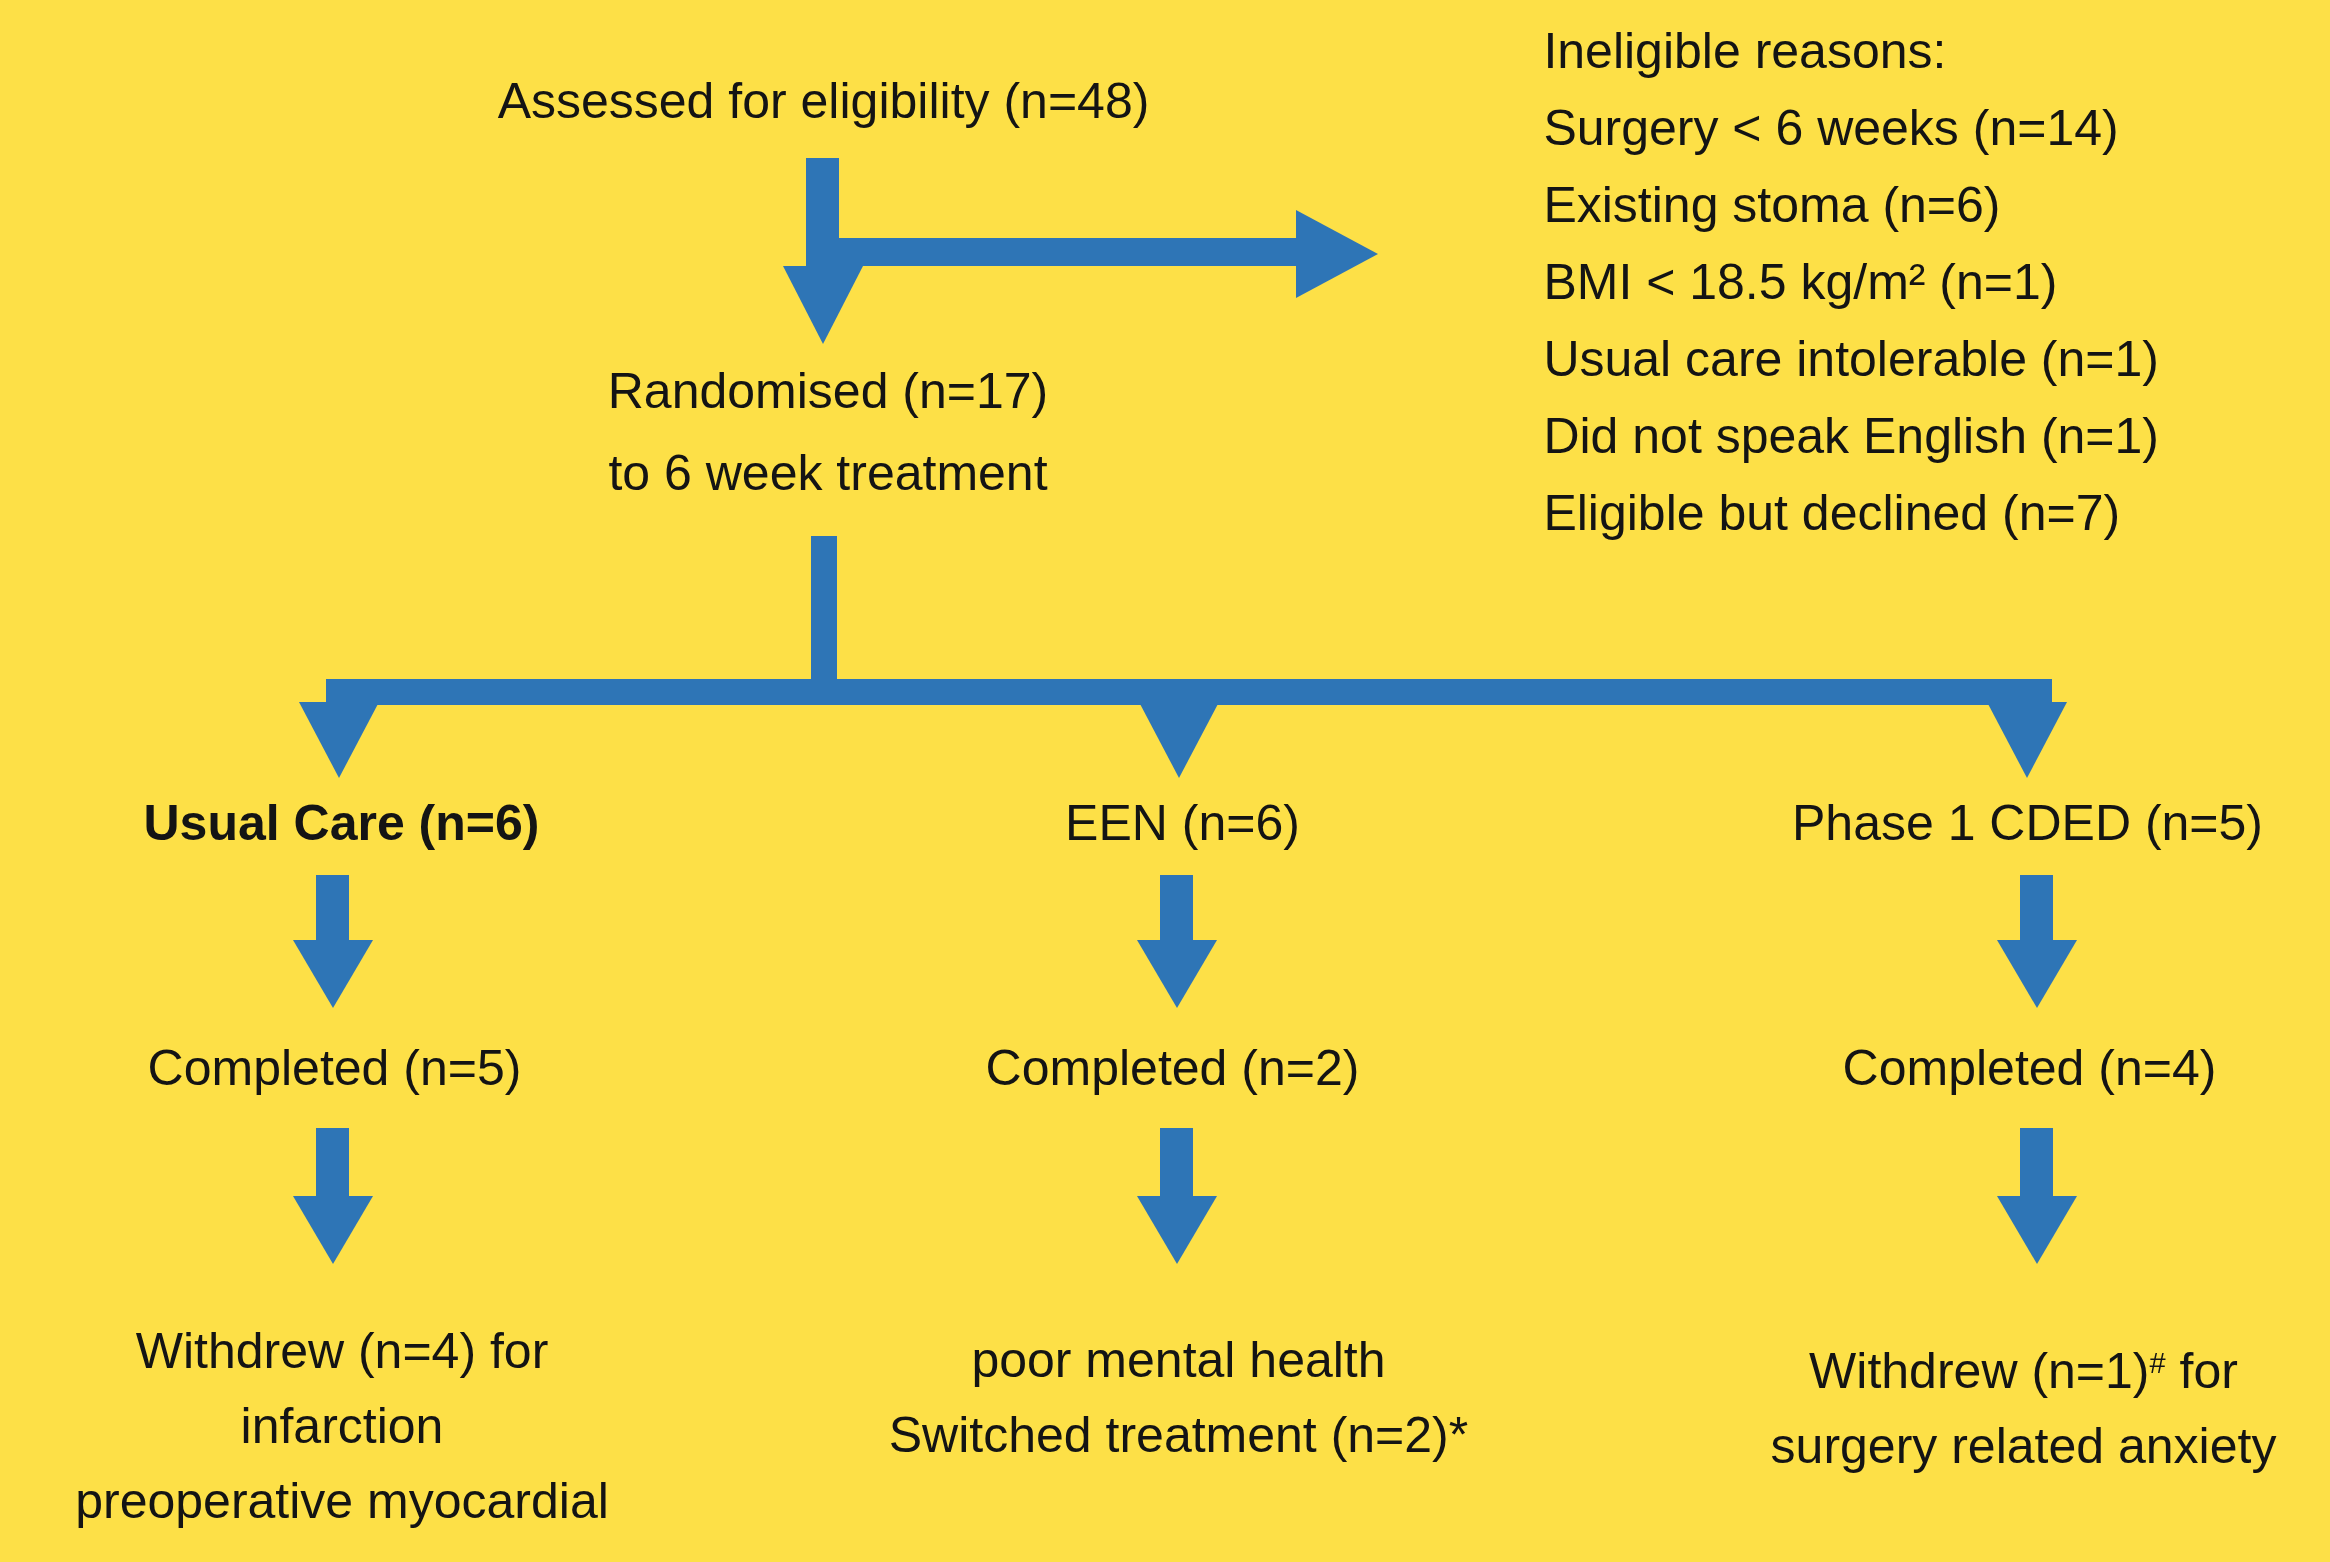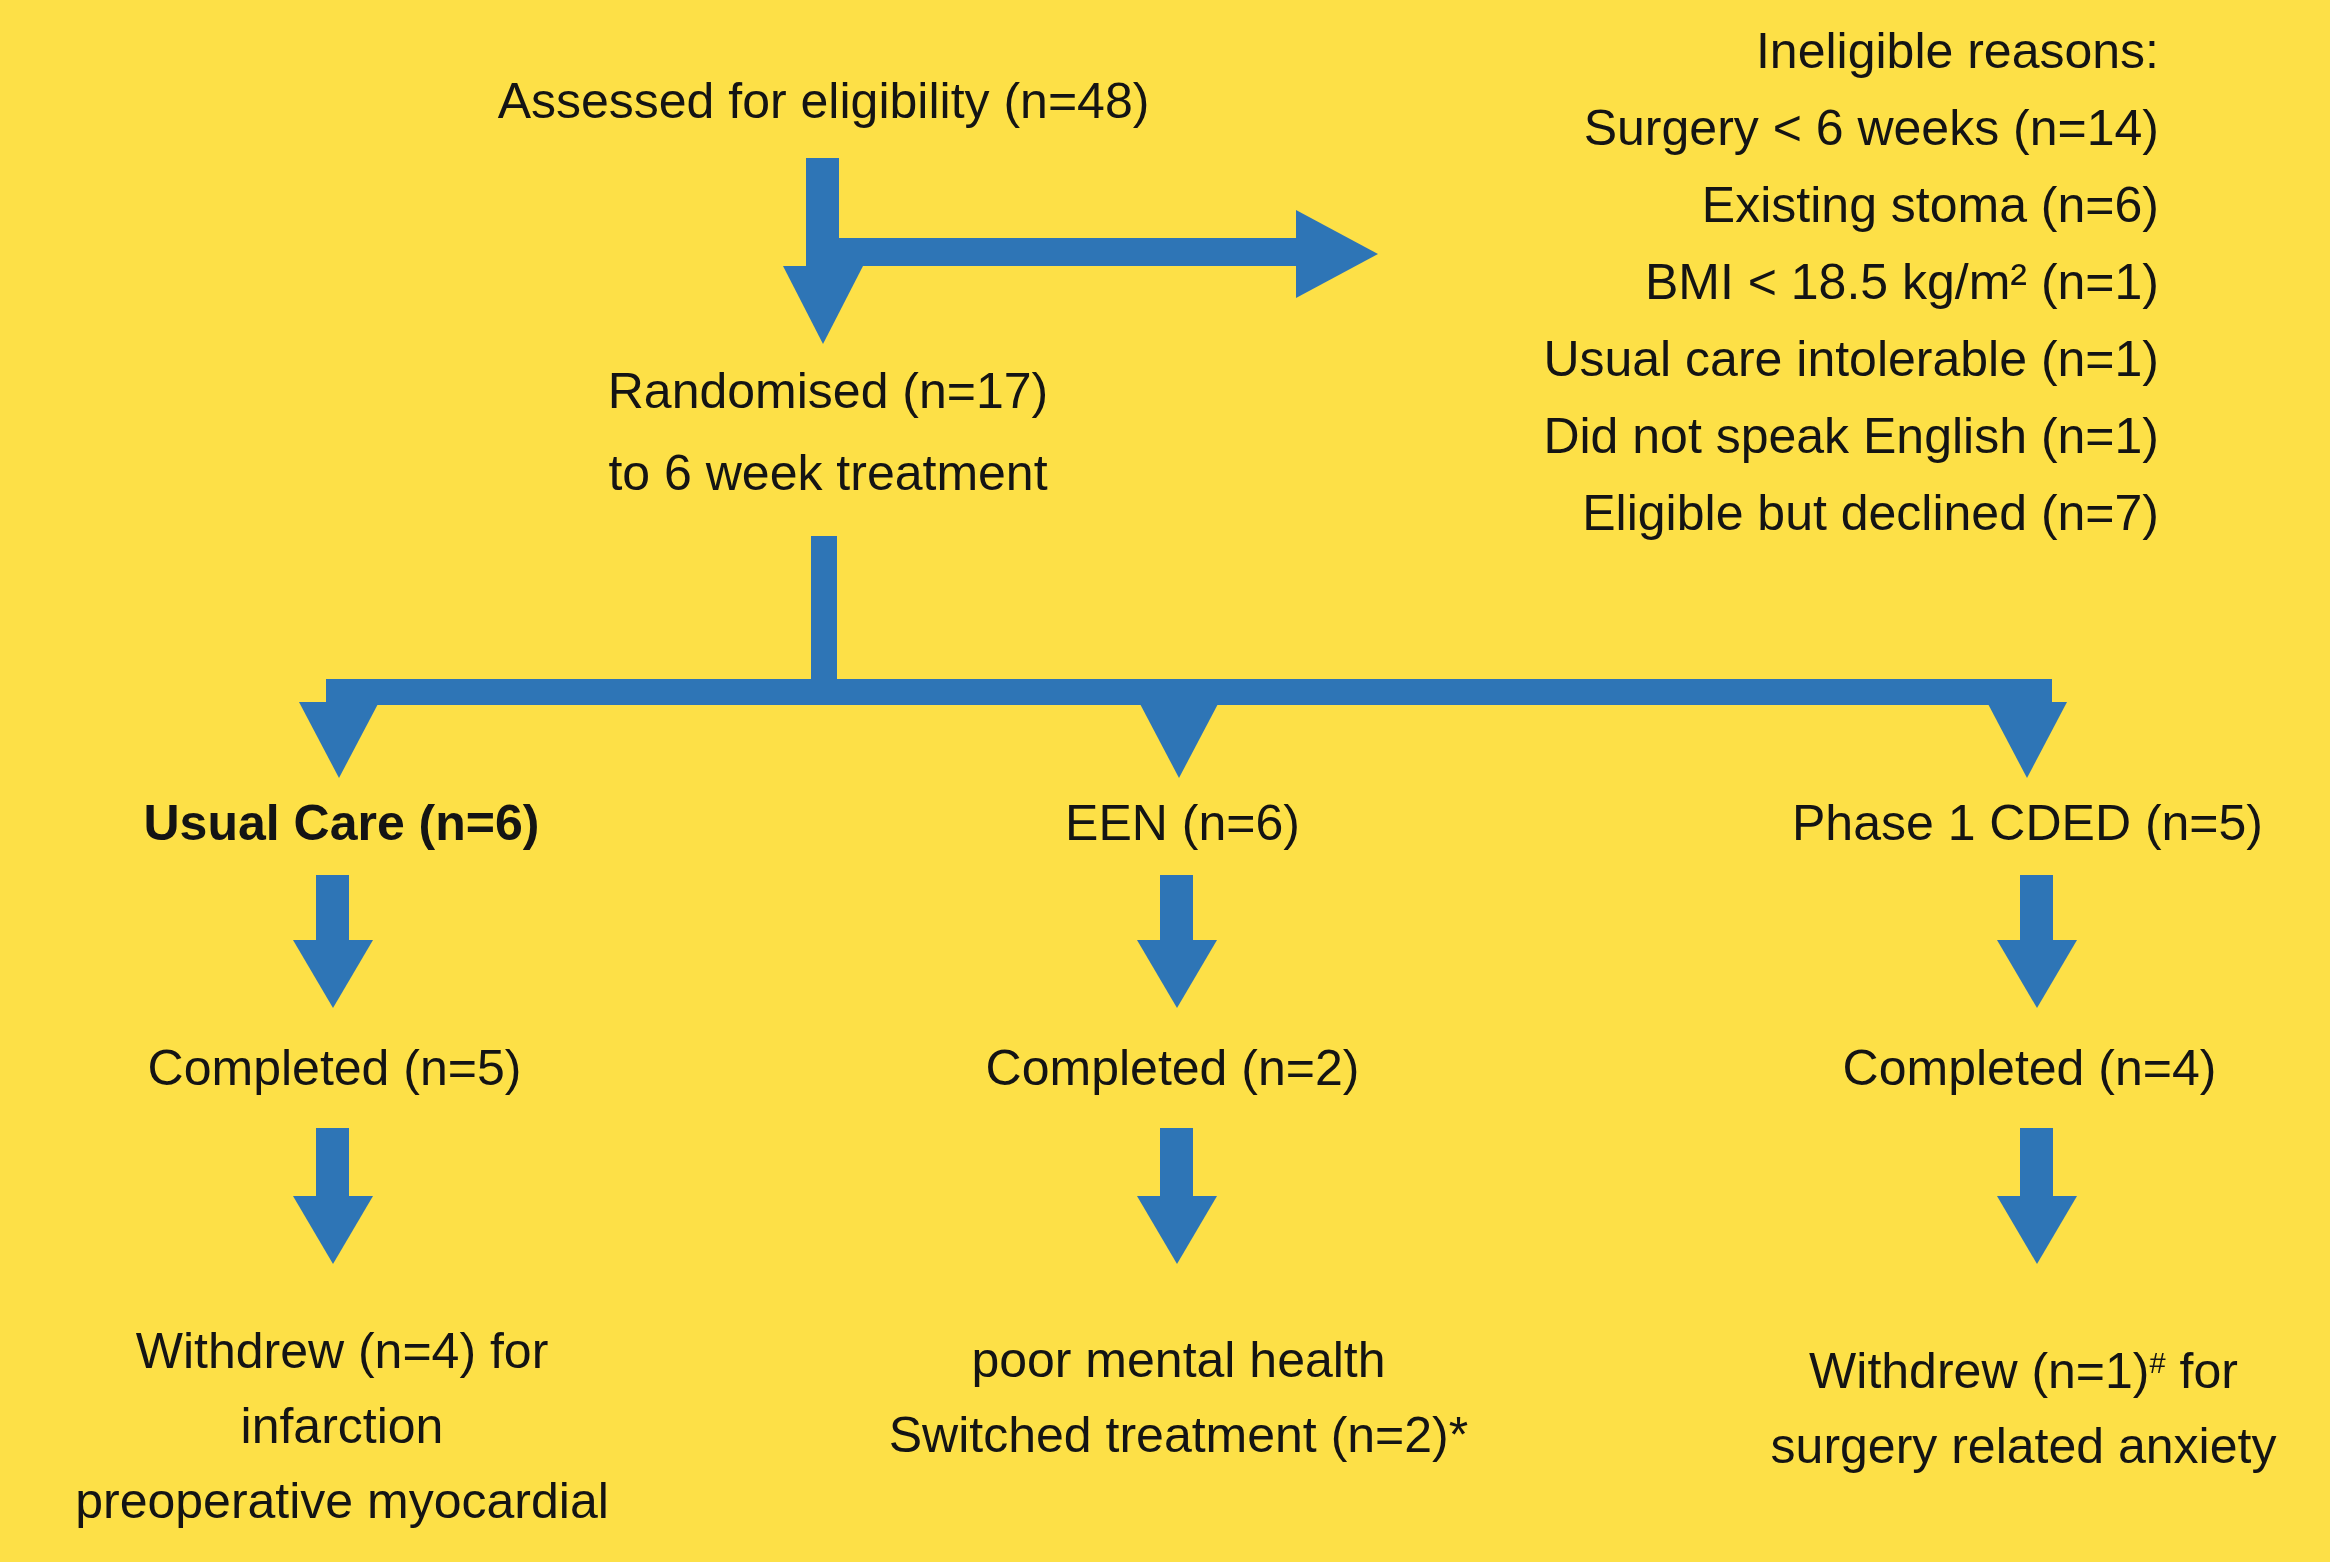--- a/index.html
+++ b/index.html
@@ -9,21 +9,21 @@
     height: 1563px;
     background: #ffffff;
     font-family: "Liberation Sans", "DejaVu Sans", sans-serif;
     font-size: 50px;
     color: #141414;
     overflow: hidden;
     --arrow: #2E75B6;
   }
   .txt { position: absolute; line-height: 75px; white-space: nowrap; }
   .center { text-align: center; }
-  .rightalign { text-align: right; }
+  .rightalign { }
   .bar { position: absolute; background: var(--arrow); }
   .tri-down {
     position: absolute; width: 0; height: 0;
     border-left: 40px solid transparent;
     border-right: 40px solid transparent;
     border-top: 76px solid var(--arrow);
   }
   .tri-right {
     position: absolute; width: 0; height: 0;
     border-top: 44px solid transparent;

